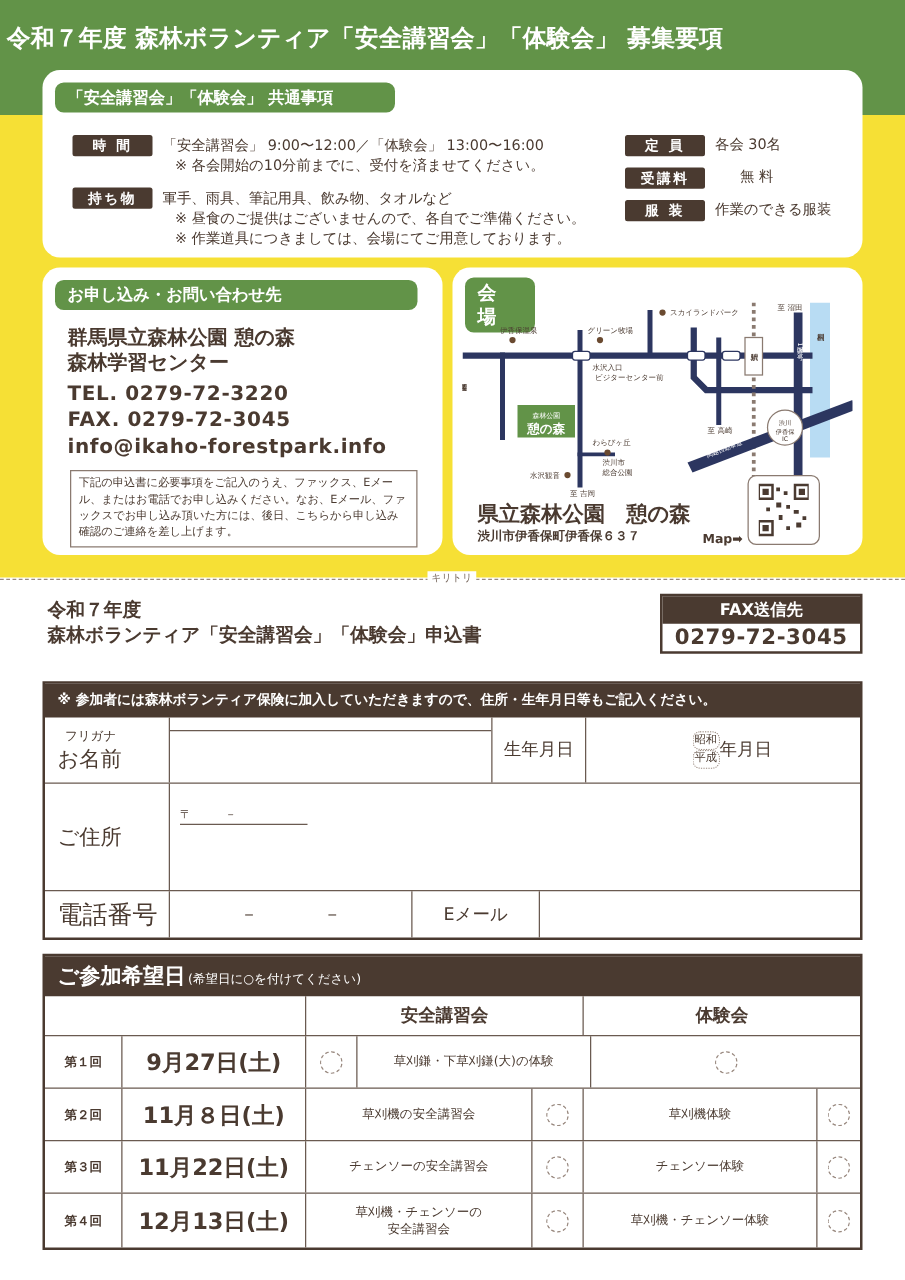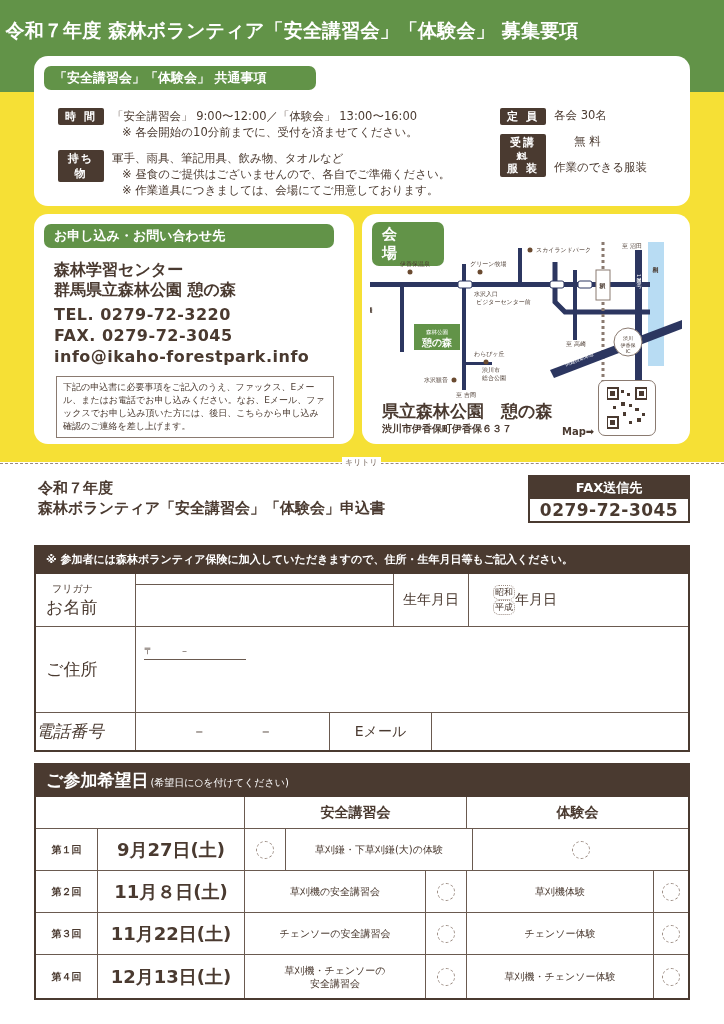--- a/index.html
+++ b/index.html
@@ -11,21 +11,21 @@
   .main-title { position: absolute; left: 0; top: 18px; width: 584px; text-align: center; color: #fff; font-size: 19px; font-weight: bold; letter-spacing: 0.2px; }
 
   .panel { position: absolute; background: #fff; border-radius: 14px; }
   .panel-common { left: 34px; top: 56px; width: 656px; height: 150px; }
   .panel-contact { left: 34px; top: 214px; width: 320px; height: 230px; }
   .panel-venue { left: 362px; top: 214px; width: 328px; height: 230px; }
 
   .green-label { position: absolute; background: #629348; color: #fff; font-weight: bold; border-radius: 7px; padding: 3px 10px; font-size: 13px; }
 
   .row { position: absolute; display: flex; align-items: flex-start; font-size: 11.5px; color: #4a3a30; }
-  .tag { background: #4a3a30; color: #fff; font-size: 11px; font-weight: bold; padding: 1px 4px; width: 46px; text-align: center; margin-right: 8px; border-radius: 2px; letter-spacing: 2px; flex-shrink: 0; }
+  .tag { background: #4a3a30; color: #fff; font-size: 11px; font-weight: bold; padding: 1px 4px; width: 64px; text-align: center; margin-right: 8px; border-radius: 2px; letter-spacing: 2px; flex-shrink: 0; }
   .lines div { line-height: 16px; }
   .indent { padding-left: 10px; }
 
   .contact-text { position: absolute; left: 20px; top: 46px; color: #4a3a30; }
   .contact-org { font-size: 16px; font-weight: bold; line-height: 20px; }
   .contact-num { font-size: 16px; font-weight: bold; line-height: 21px; letter-spacing: 0.5px; }
   .contact-note { position: absolute; left: 22px; top: 162px; width: 278px; border: 1px solid #8a7a70; padding: 4px 6px; font-size: 9px; line-height: 13px; color: #4a3a30; }
 
   .map { position: absolute; left: 8px; top: 28px; width: 312px; height: 160px; }
   .venue-name { position: absolute; left: 20px; top: 186px; font-size: 17px; font-weight: bold; color: #4a3a30; }
@@ -100,31 +100,31 @@
   </div>
   <div class="row" style="left:466px; top:104px;">
     <span class="tag">服 装</span>
     <span>作業のできる服装</span>
   </div>
 </div>
 
 <div class="panel panel-contact">
   <div class="green-label" style="left:10px; top:10px; width:290px;">お申し込み・お問い合わせ先</div>
   <div class="contact-text">
+    <div class="contact-org">群馬県立森林公園 憩の森</div>
     <div class="contact-org">森林学習センター</div>
-    <div class="contact-org">群馬県立森林公園 憩の森</div>
     <div class="contact-num" style="margin-top:4px;">TEL. 0279-72-3220</div>
     <div class="contact-num">FAX. 0279-72-3045</div>
     <div class="contact-num">info@ikaho-forestpark.info</div>
   </div>
   <div class="contact-note">下記の申込書に必要事項をご記入のうえ、ファックス、Eメール、またはお電話でお申し込みください。なお、Eメール、ファックスでお申し込み頂いた方には、後日、こちらから申し込み確認のご連絡を差し上げます。</div>
 </div>
 
 <div class="panel panel-venue">
-  <div class="green-label" style="left:10px; top:8px; width:72px; font-size:15px; letter-spacing:6px;">会 場</div>
+  <div class="green-label" style="left:10px; top:8px; width:56px; font-size:15px; letter-spacing:6px;">会 場</div>
 
   <svg class="map" viewBox="0 0 312 160">
 
     <rect x="278" y="0" width="16" height="124" fill="#b8dcf3"></rect>
 
     <rect x="0" y="40" width="280" height="5" fill="#2c3660"></rect>
 
     <rect x="30" y="40" width="4" height="70" fill="#2c3660"></rect>
 
     <rect x="92" y="22" width="4" height="126" fill="#2c3660"></rect>
@@ -225,40 +225,40 @@
   <div class="frow" style="height:52px; border-top:none;">
     <div class="fcell" style="width:99px; flex-direction:column; align-items:flex-start; justify-content:center; padding-left:10px;">
       <span style="font-size:10px; padding-left:6px;">フリガナ</span>
       <span style="font-size:17px;">お名前</span>
     </div>
     <div class="fcell" style="width:258px; flex-direction:column; align-items:stretch;">
       <div style="height:11px; border-bottom:1px solid #6a5a50;"></div>
       <div style="flex:1;"></div>
     </div>
     <div class="fcell" style="width:75px; justify-content:center;">生年月日</div>
-    <div class="fcell" style="flex:1; padding-left:24px; justify-content:flex-start; padding-right:10px;">
+    <div class="fcell" style="flex:1; padding-left:24px; justify-content:center; padding-right:10px;">
       <span style="display:flex; flex-direction:column; font-size:9px; line-height:13px;">
         <span style="border:1px dotted #9a8a80; border-radius:6px; padding:0 1px;">昭和</span>
         <span style="border:1px dotted #9a8a80; border-radius:6px; padding:0 1px;">平成</span>
       </span>
       <span>年</span>
       <span>月</span>
       <span>日</span>
     </div>
   </div>
 
   <div class="frow" style="height:86px;">
     <div class="fcell" style="width:99px; padding-left:10px; font-size:17px;">ご住所</div>
     <div class="fcell" style="flex:1; align-items:flex-start; padding:18px 0 0 8px;">
       <span style="font-size:9px; border-bottom:1px solid #6a5a50; width:102px; padding-bottom:1px;">〒　　　－</span>
     </div>
   </div>
 
   <div class="frow" style="height:38px;">
-    <div class="fcell" style="width:99px; font-size:17px;font-style:italic;">電話番号</div>
+    <div class="fcell" style="width:99px; padding-left:10px; font-size:20px;">電話番号</div>
     <div class="fcell" style="width:194px; justify-content:space-around; padding:0 30px;">
       <span>－</span>
       <span>－</span>
     </div>
     <div class="fcell" style="width:102px; justify-content:center;">Eメール</div>
     <div class="fcell" style="flex:1;"></div>
   </div>
 </div>
 
 <div class="date-table">

